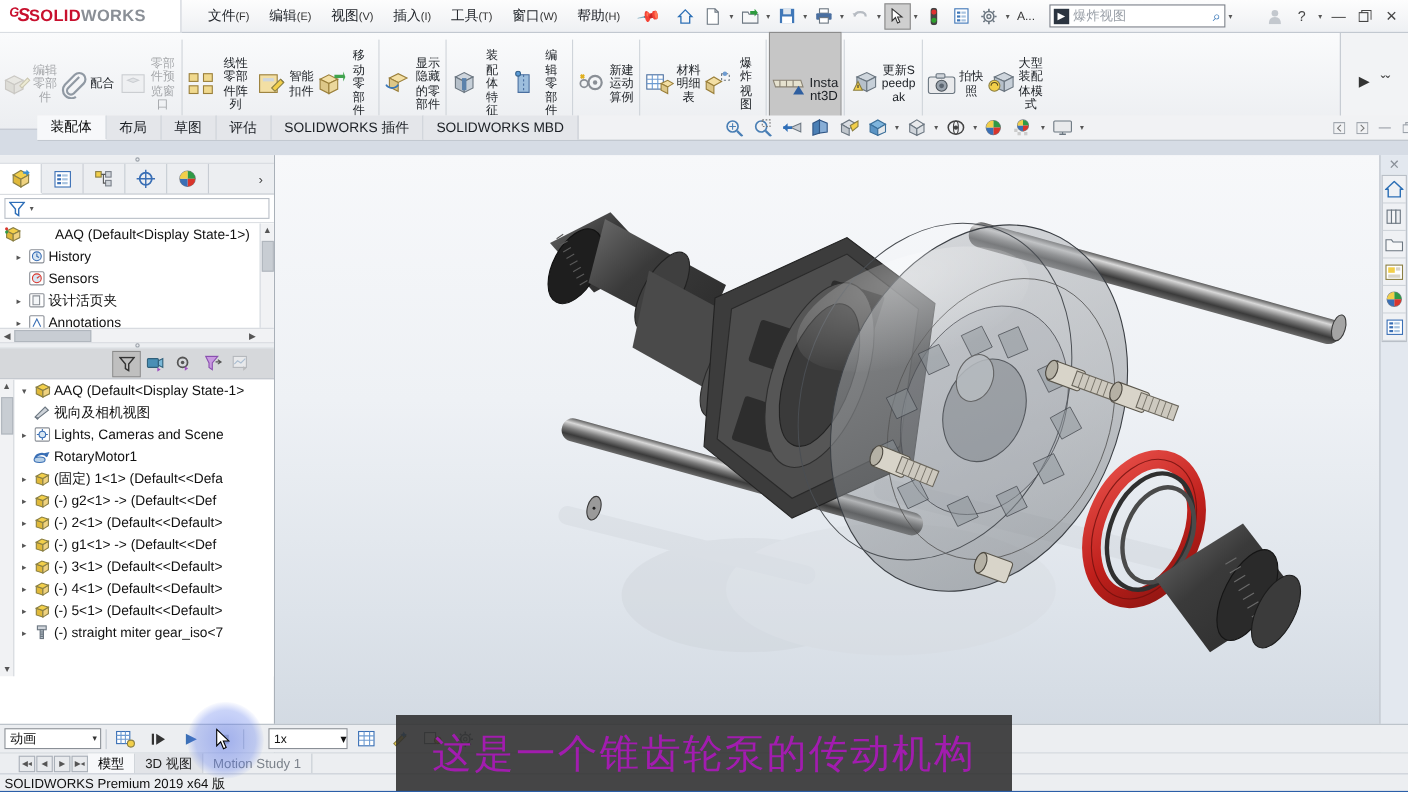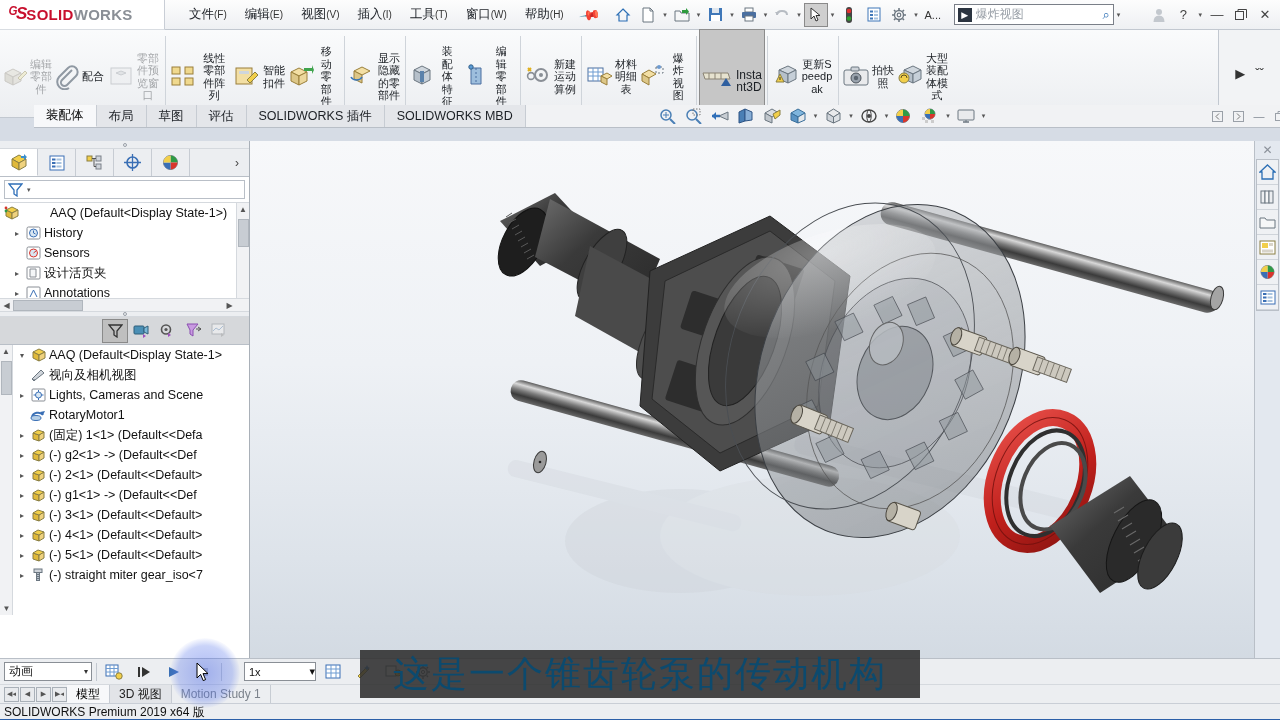--- a/index.html
+++ b/index.html
@@ -195,45 +195,45 @@
   .combo .cv { flex:1; }
   .combo .ca { font-size:8px; color:#333; padding-right:3px; }
   .abtn { width:26px;height:22px; display:flex;align-items:center;justify-content:center;
      font-size:12px; color:#333; cursor:default; }
   .vsep { width:1px; height:18px; background:#c2c8d0; }
   .speedcombo { width: 72px; height: 19px; border:1px solid #8a8f96; background:#fff;
     display:flex; align-items:center; padding-left:4px; font-size:11px; color:#111; }
 
   .tabbar2 {
     position:absolute; left:0; top:684px; width:1280px; height:19px;
-    background:#eceef1; display:flex; align-items:stretch; border-top:1px solid #d5d9de;
+    background:#eceef1; display:flex; align-items:stretch; border-top:1px solid #d5d9de;padding-left:13px;
   }
   .navbtns { display:flex; align-items:center; padding-left:4px; gap:1px; }
   .nb { width:15px;height:15px; border:1px solid #a9b0b8; background:#e8eaed;
      display:flex;align-items:center;justify-content:center;font-size:7px;color:#555;}
   .btab { padding: 0 9px; display:flex;align-items:center; font-size:12px;
      border-right:1px solid #c7ccd3; background:#e2e4e8; cursor:default; color:#222;}
   .btab.active { background:#f7f8fa; color:#000; }
   .btab.mstudy { color:#7b828b; background:#eceef1; }
 
   .statusbar {
     position:absolute; left:0; top:703px; width:1280px; height:17px;
     background:#eceef1; border-top:1px solid #c9ced6; display:flex; align-items:center;
     font-size:12px; color:#111;
   }
   .sb-left { padding-left: 4px; }
   .sb-right { margin-left:auto; display:flex; align-items:center; }
   .sb-cell { padding: 0 14px; border-left: 1px solid #cfd4da; height:17px; display:flex;align-items:center;margin-top:32px;}
 
   
   .subtitle {
-    position: absolute; left: 360px; top: 650px; width: 560px; height: 48px;
+    position: absolute; left: 360px; top: 650px; width: 560px; height: 70px;
     background: rgba(45,45,45,.88);
     display: flex; align-items: center; justify-content: center;
-    color: #0c4a6e; font-size: 36px; letter-spacing: 2px;
+    color: #a21caf; font-size: 36px; letter-spacing: 2px;
     font-family: "DejaVu Sans", "Liberation Sans", sans-serif;
   }
 
   
   .cursor-halo {
     position: absolute; left: 170px; top: 638px; width: 70px; height: 70px;
     border-radius: 50%;
     background: radial-gradient(circle, rgba(70,100,230,.45) 0%, rgba(90,120,235,.32) 55%, rgba(110,140,240,0) 72%);
     pointer-events: none;
   }

